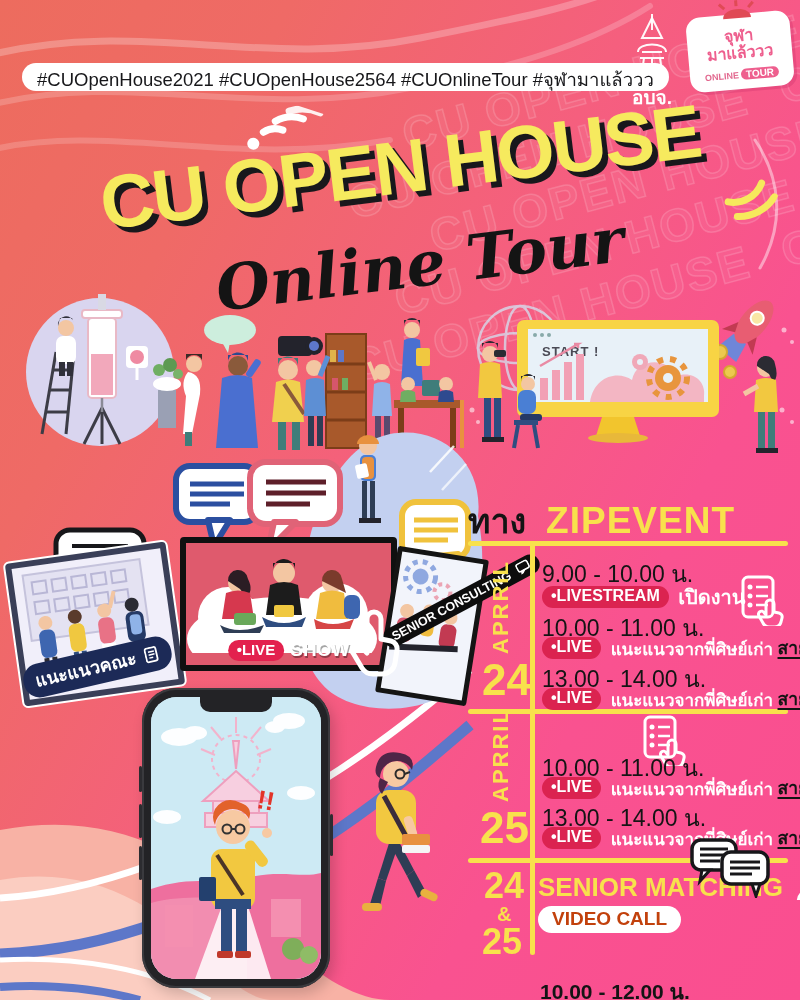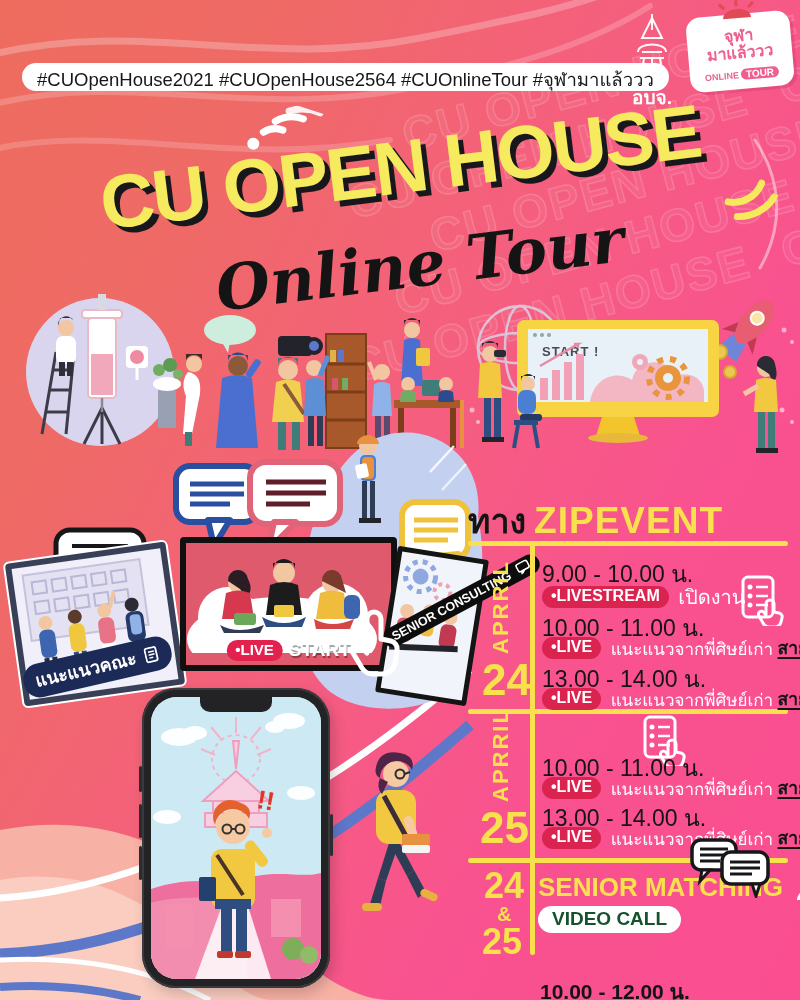--- a/index.html
+++ b/index.html
@@ -33,38 +33,38 @@
   .title-main{left:18px;top:124px;width:764px;text-align:center;transform:rotate(-7deg);z-index:2;
     font-size:75px;font-weight:800;letter-spacing:-2px;color:#f6ea5e;text-shadow:5px 6px 0 #18181c;white-space:nowrap;}
   .title-sub{left:130px;top:228px;width:580px;text-align:center;transform:rotate(-7deg);z-index:2;
     font-family:"DejaVu Serif","Liberation Serif",serif;font-style:italic;font-weight:700;font-size:62px;color:#141414;}
   .wifi-white{left:246px;top:102px;transform:rotate(18deg);z-index:3;}
   .title-arcs{left:726px;top:166px;transform:rotate(22deg);z-index:3;}
   
   .date-line{left:468px;top:450px;font-size:33px;font-weight:800;color:#141414;z-index:5;white-space:nowrap;}
   .channel-line{left:468px;top:494px;z-index:5;white-space:nowrap;}
   .channel-prefix{font-size:34px;font-weight:800;color:#141414;}
-  .channel-name{font-size:37px;font-weight:800;color:#f8e14c;letter-spacing:1px;margin-left:8px;}
+  .channel-name{font-size:37px;font-weight:800;color:#f8e14c;letter-spacing:1px;margin-left:20px;}
   
   .divider{left:468px;width:320px;height:4.5px;background:#f8e14c;border-radius:3px;z-index:4;}
   .vline{left:530px;top:541px;width:4.5px;height:414px;background:#f8e14c;border-radius:3px;z-index:4;}
   .month{width:92px;height:26px;transform:rotate(-90deg);transform-origin:left top;z-index:5;
     font-size:22px;font-weight:800;letter-spacing:2px;color:#f8e14c;}
   .daynum{font-size:44px;font-weight:800;color:#f8e14c;z-index:5;line-height:1;}
   .time{left:542px;font-size:23px;font-weight:400;color:#141414;z-index:5;white-space:nowrap;}
   .live-row{left:542px;z-index:5;white-space:nowrap;}
   .pill{display:inline-block;background:#db2350;color:#fff;border-radius:14px;padding:1px 9px 3px 9px;
     font-size:16px;font-weight:800;vertical-align:middle;}
-  .desc{font-size:17px;font-weight:normal;color:#fff;margin-left:5px;vertical-align:middle;margin-top:21px;}
+  .desc{font-size:17px;font-weight:bold;color:#fff;margin-left:5px;vertical-align:middle;margin-top:21px;}
   .suffix{font-size:17.5px;font-weight:800;color:#141414;vertical-align:middle;
     text-decoration:underline;text-decoration-thickness:2px;text-underline-offset:3px;}
   .m-day{left:484px;font-size:36px;font-weight:800;color:#f8e14c;z-index:5;line-height:1;}
   .m-amp{left:497px;font-size:20px;font-weight:800;color:#f8e14c;z-index:5;}
   .matching-title{left:538px;top:872px;font-size:26px;font-weight:800;color:#f8e14c;z-index:5;white-space:nowrap;}
-  .video-pill{left:538px;top:906px;display:inline-block;background:#fff;color:#14532d;border-radius:15px;
+  .video-pill{left:538px;top:906px;display:inline-block;background:#fff;color:#c2410c;border-radius:15px;
     padding:2px 14px 3px 14px;font-size:19px;font-weight:800;z-index:5;}
   .m-time{left:540px;font-size:21px;font-weight:800;color:#141414;z-index:5;white-space:nowrap;}
   
   .screen-left{left:14px;top:552px;width:150px;height:132px;transform:rotate(-8deg);background:#f1effa;
     border:6px solid #3a3f58;border-radius:4px;box-shadow:0 0 0 2px #ffffff;z-index:3;}
   .banner-left{left:22px;top:650px;transform:rotate(-13deg);background:#1c2a57;color:#fff;border-radius:16px;
     padding:3px 12px;font-size:17.5px;font-weight:bold;z-index:4;white-space:nowrap;}
   .screen-center{left:180px;top:537px;width:205px;height:122px;background:#df5a6d;border:6px solid #101010;
     border-radius:4px;z-index:3;}
   .live-show{position:absolute;bottom:4px;left:50%;transform:translateX(-50%);white-space:nowrap;}
@@ -447,21 +447,21 @@
       </g>
       <g>
         <circle cx="146" cy="40" r="10" fill="#f3c6a2"></circle>
           <path d="M136,38 a10,10 0 0 1 20,-2 l4,14 -8,-4 Z" fill="#7a3b2c"></path>
         <path d="M134,50 q12,-5 24,0 l4,26 -32,0 Z" fill="#f0bc3e"></path>
         <rect x="158" y="52" width="16" height="24" rx="6" fill="#3e66b0"></rect>
         <path d="M128,76 q18,10 40,0 l-4,10 -34,0 Z" fill="#d64545"></path>
       </g>
     </svg>
     <div class="live-show">
-      <span class="pill">•LIVE</span><span class="show">START</span>
+      <span class="pill">•LIVE</span><span class="show">SHOW</span>
     </div>
   </div>
 
   <svg class="abs hand-cursor" width="58" height="78" viewBox="0 0 58 78">
     <path d="M24,6 a7,7 0 0 1 7,7 v20 l10,2 a8,8 0 0 1 6,9 l-2,13 a13,13 0 0 1 -13,11 h-9 a13,13 0 0 1 -11,-6 l-9,-15 a5,5 0 0 1 8,-6 l6,6 v-34 a7,7 0 0 1 7,-7 Z" fill="none" stroke="#ffffff" stroke-width="5" stroke-linejoin="round"></path>
   </svg>
 
   <div class="abs screen-right">
     <svg width="72" height="128" viewBox="0 0 72 128">
       <circle cx="22" cy="22" r="15" fill="none" stroke="#8fa8e0" stroke-width="5" stroke-dasharray="5 5"></circle>

